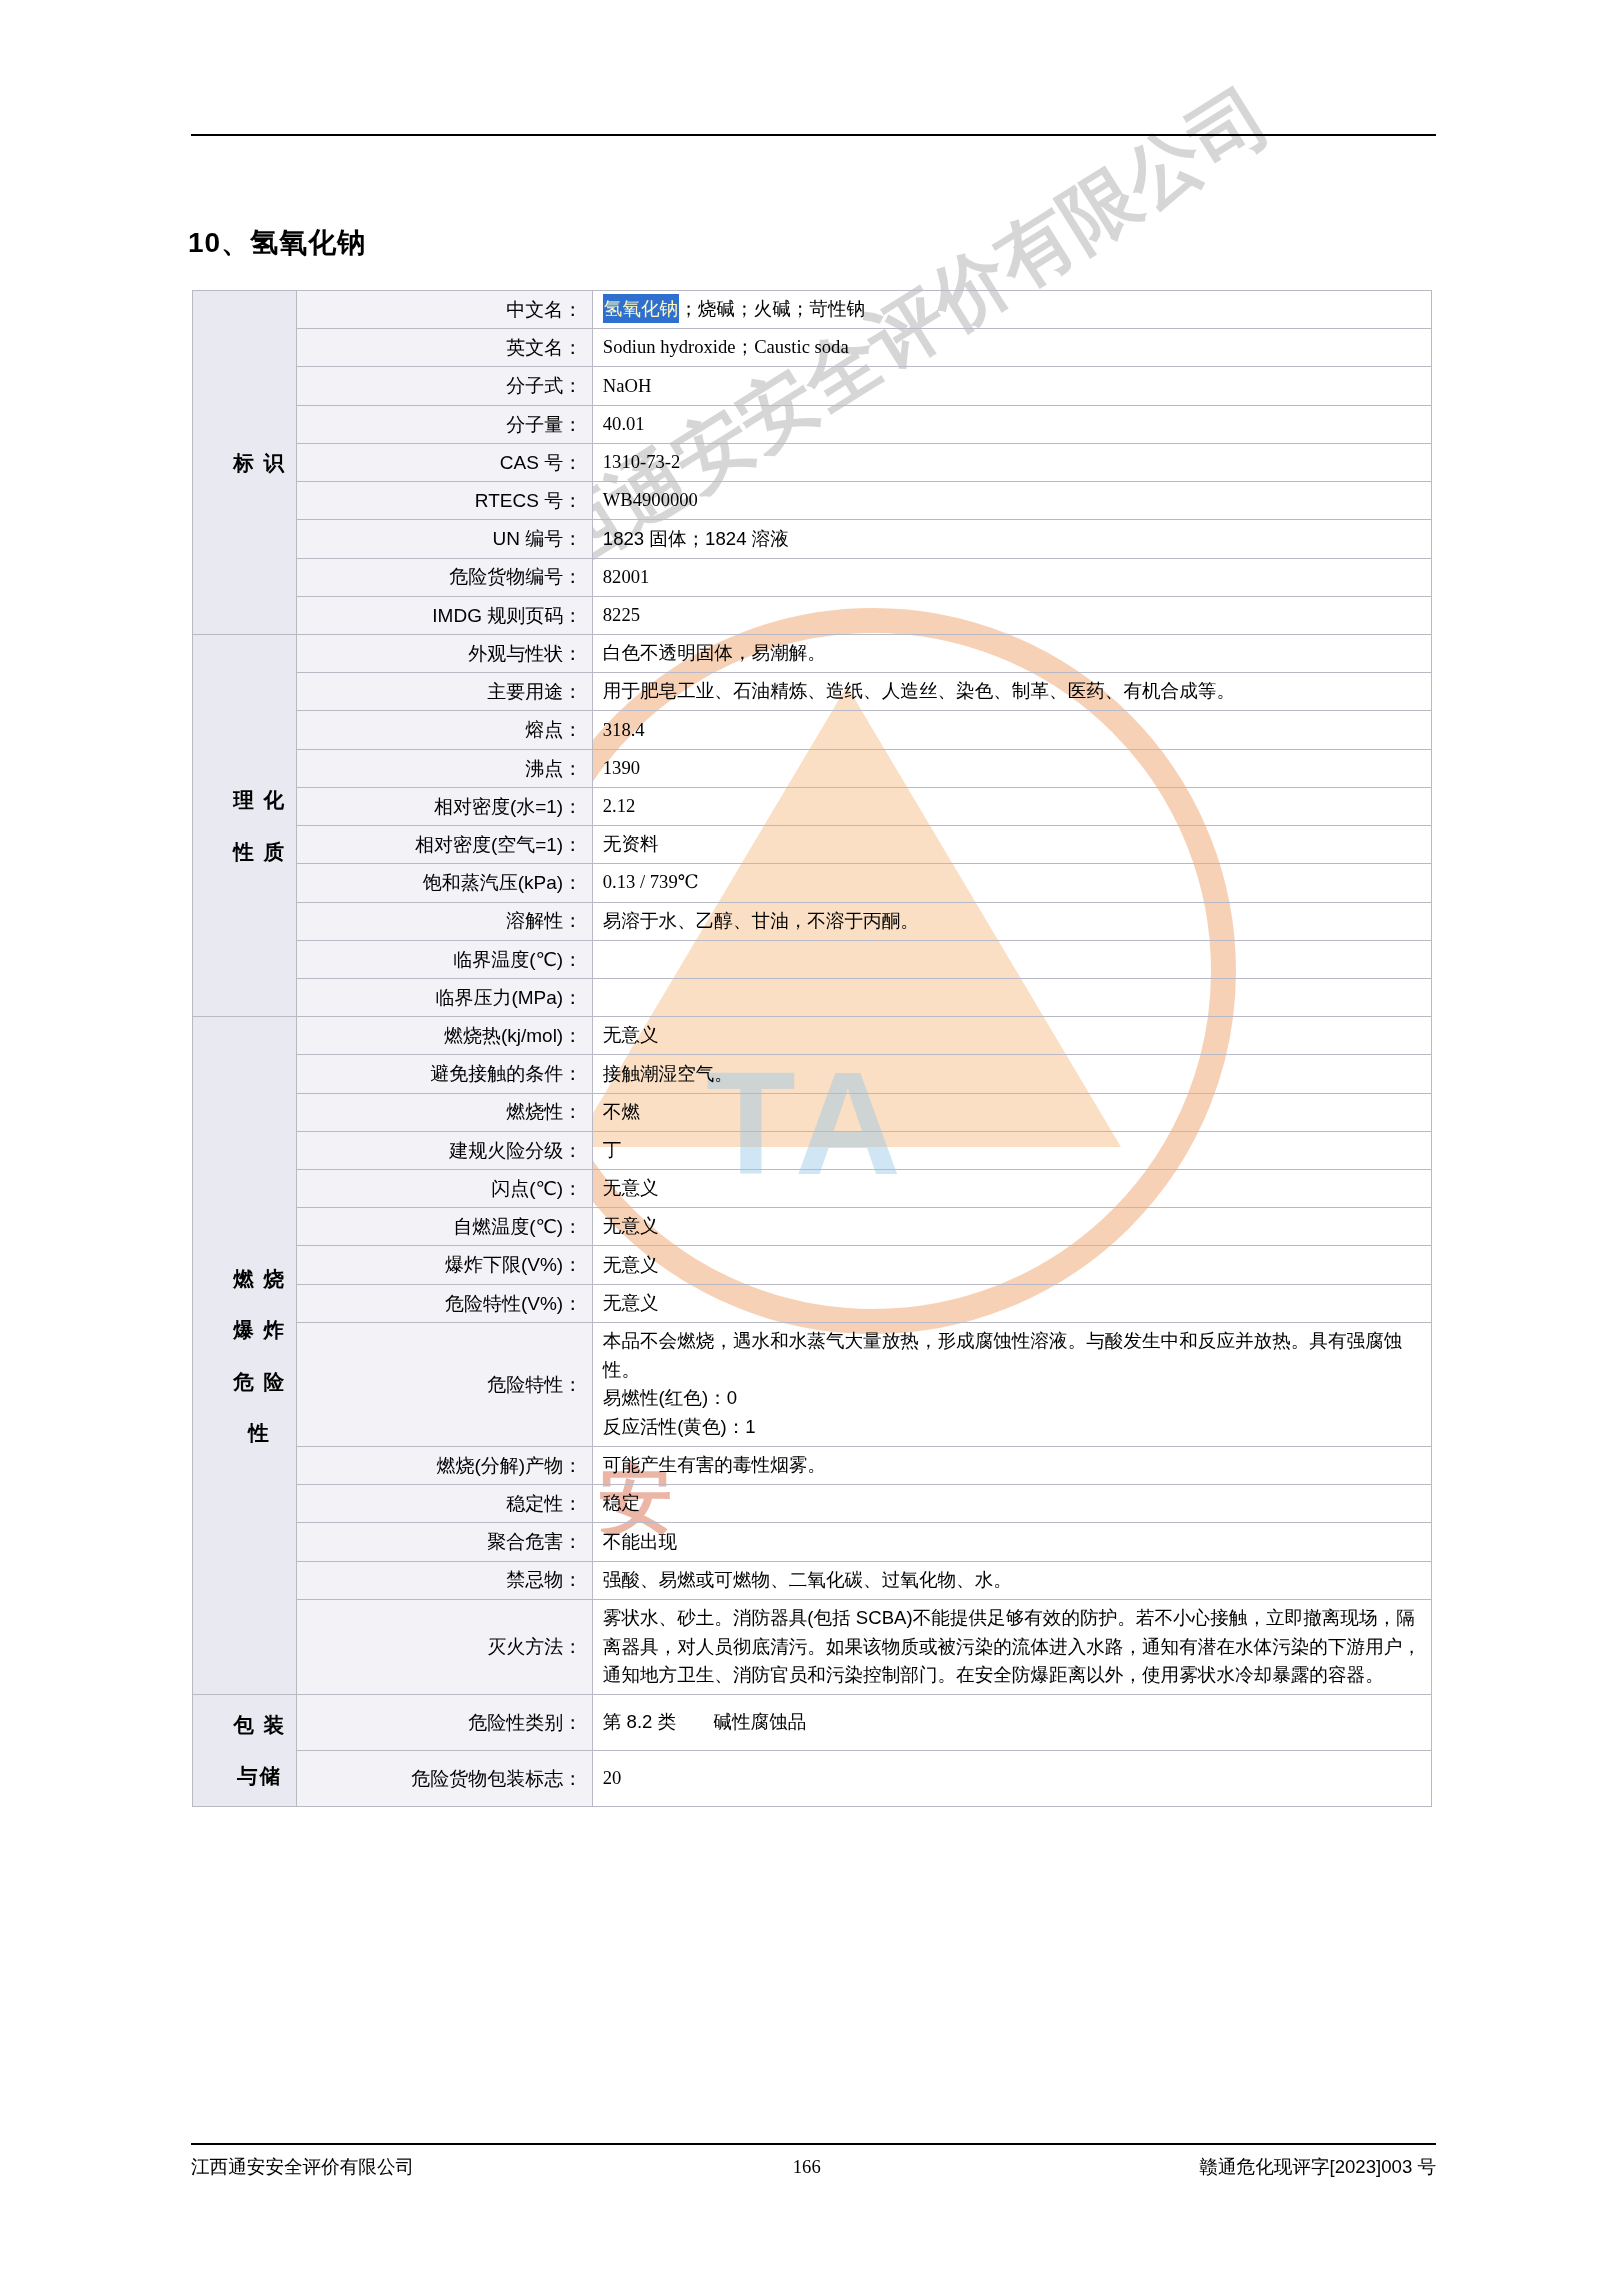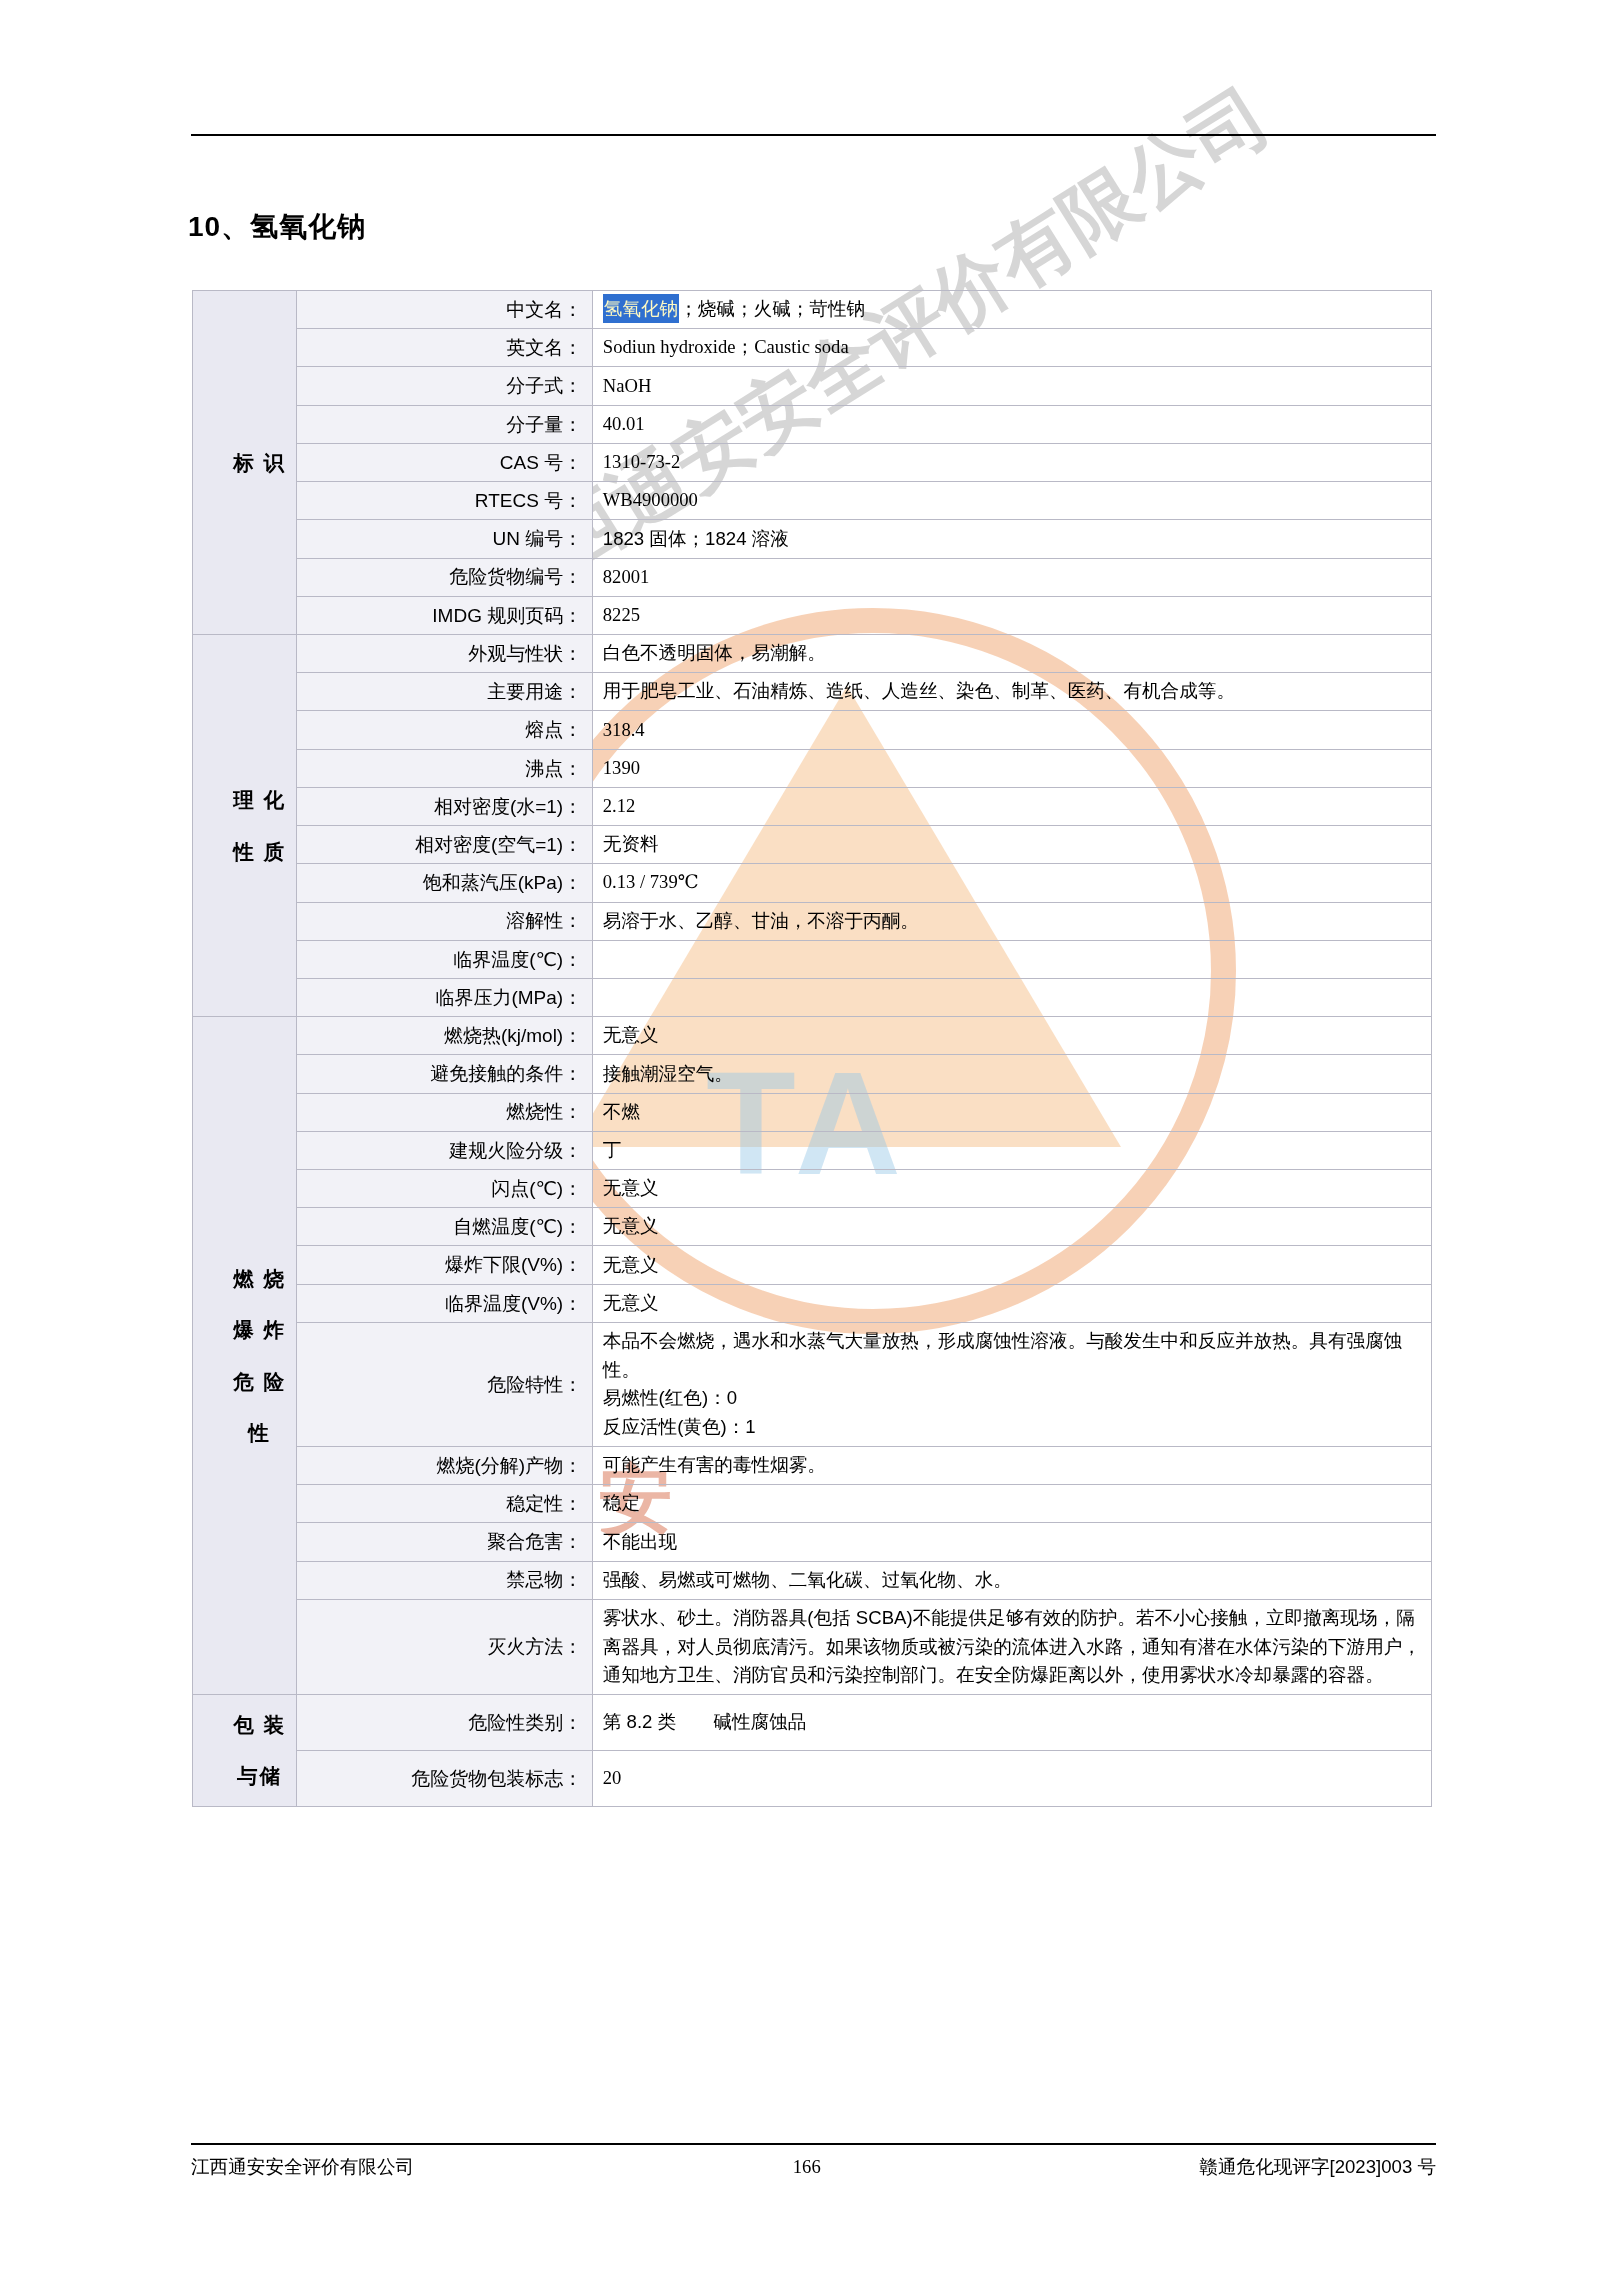--- a/index.html
+++ b/index.html
@@ -35,21 +35,21 @@
     top: 134px;
     left: 191px;
     width: 1245px;
     height: 0;
     border-top: 2px solid #000;
   }
 
   
   .section-title {
     position: absolute;
-    top: 208px;
+    top: 224px;
     left: 188px;
     font-family: "Liberation Sans", "DejaVu Sans", sans-serif;
     font-size: 28px;
     font-weight: bold;
     letter-spacing: 1px;
   }
   .wm-text {
     position: absolute;
     left: 461px;
     top: 549px;
@@ -309,21 +309,21 @@
         </tr>
         <tr>
           <td class="key">自燃温度(℃)：</td>
           <td class="val cn">无意义</td>
         </tr>
         <tr>
           <td class="key">爆炸下限(V%)：</td>
           <td class="val cn">无意义</td>
         </tr>
         <tr>
-          <td class="key">临界温度(V%)：</td>
+          <td class="key">危险特性(V%)：</td>
           <td class="val cn">无意义</td>
         </tr>
         <tr>
           <td class="key">危险特性：</td>
           <td class="val cn val-multi">本品不会燃烧，遇水和水蒸气大量放热，形成腐蚀性溶液。与酸发生中和反应并放热。具有强腐蚀性。
 易燃性(红色)：0
 反应活性(黄色)：1</td>
         </tr>
         <tr>
           <td class="key">燃烧(分解)产物：</td>

